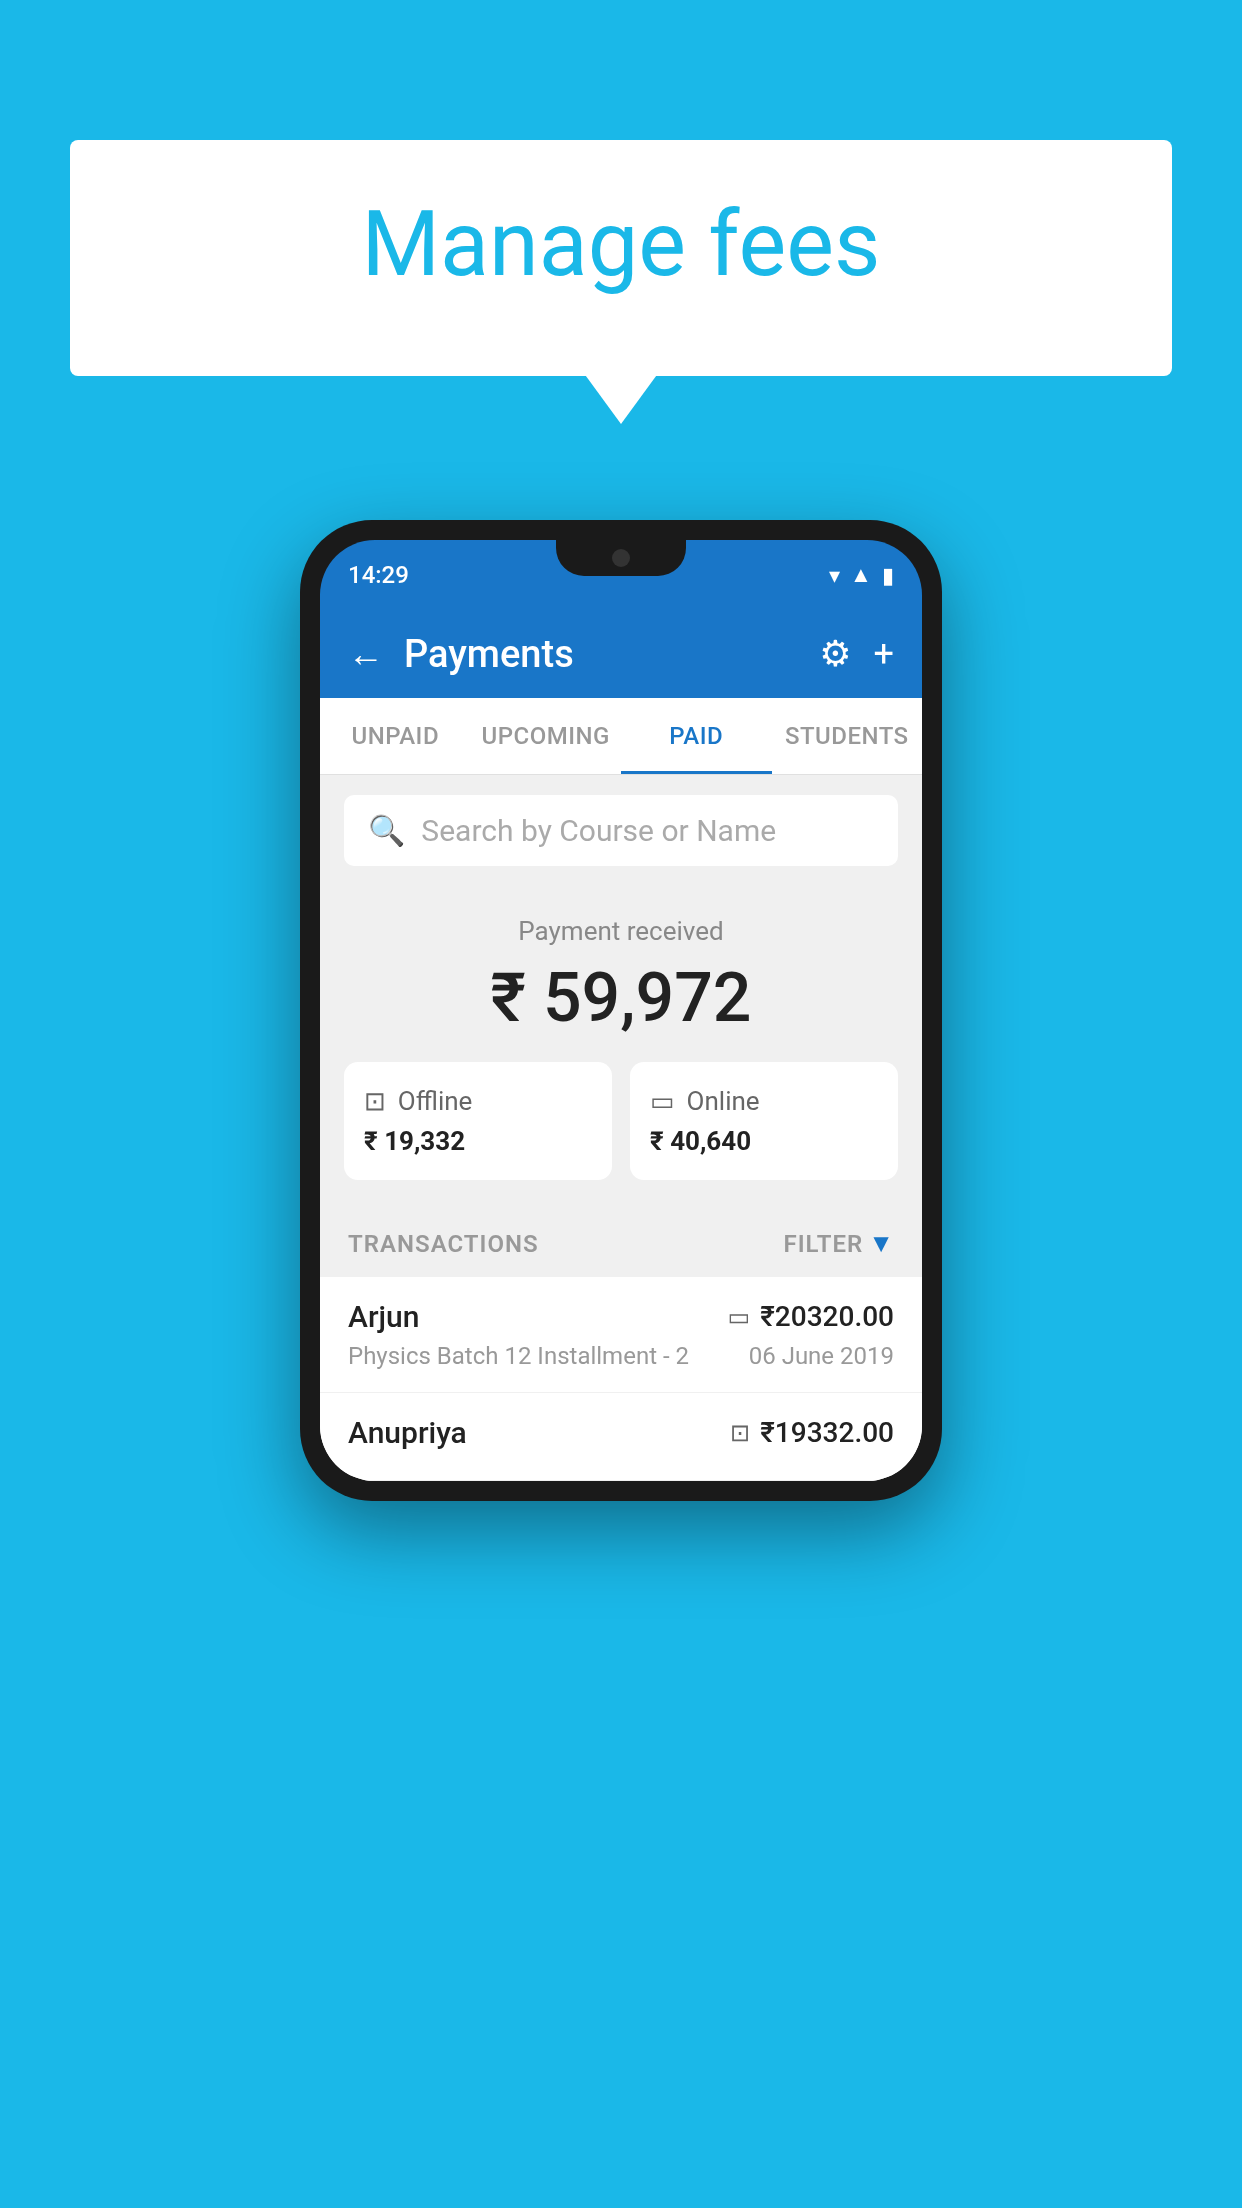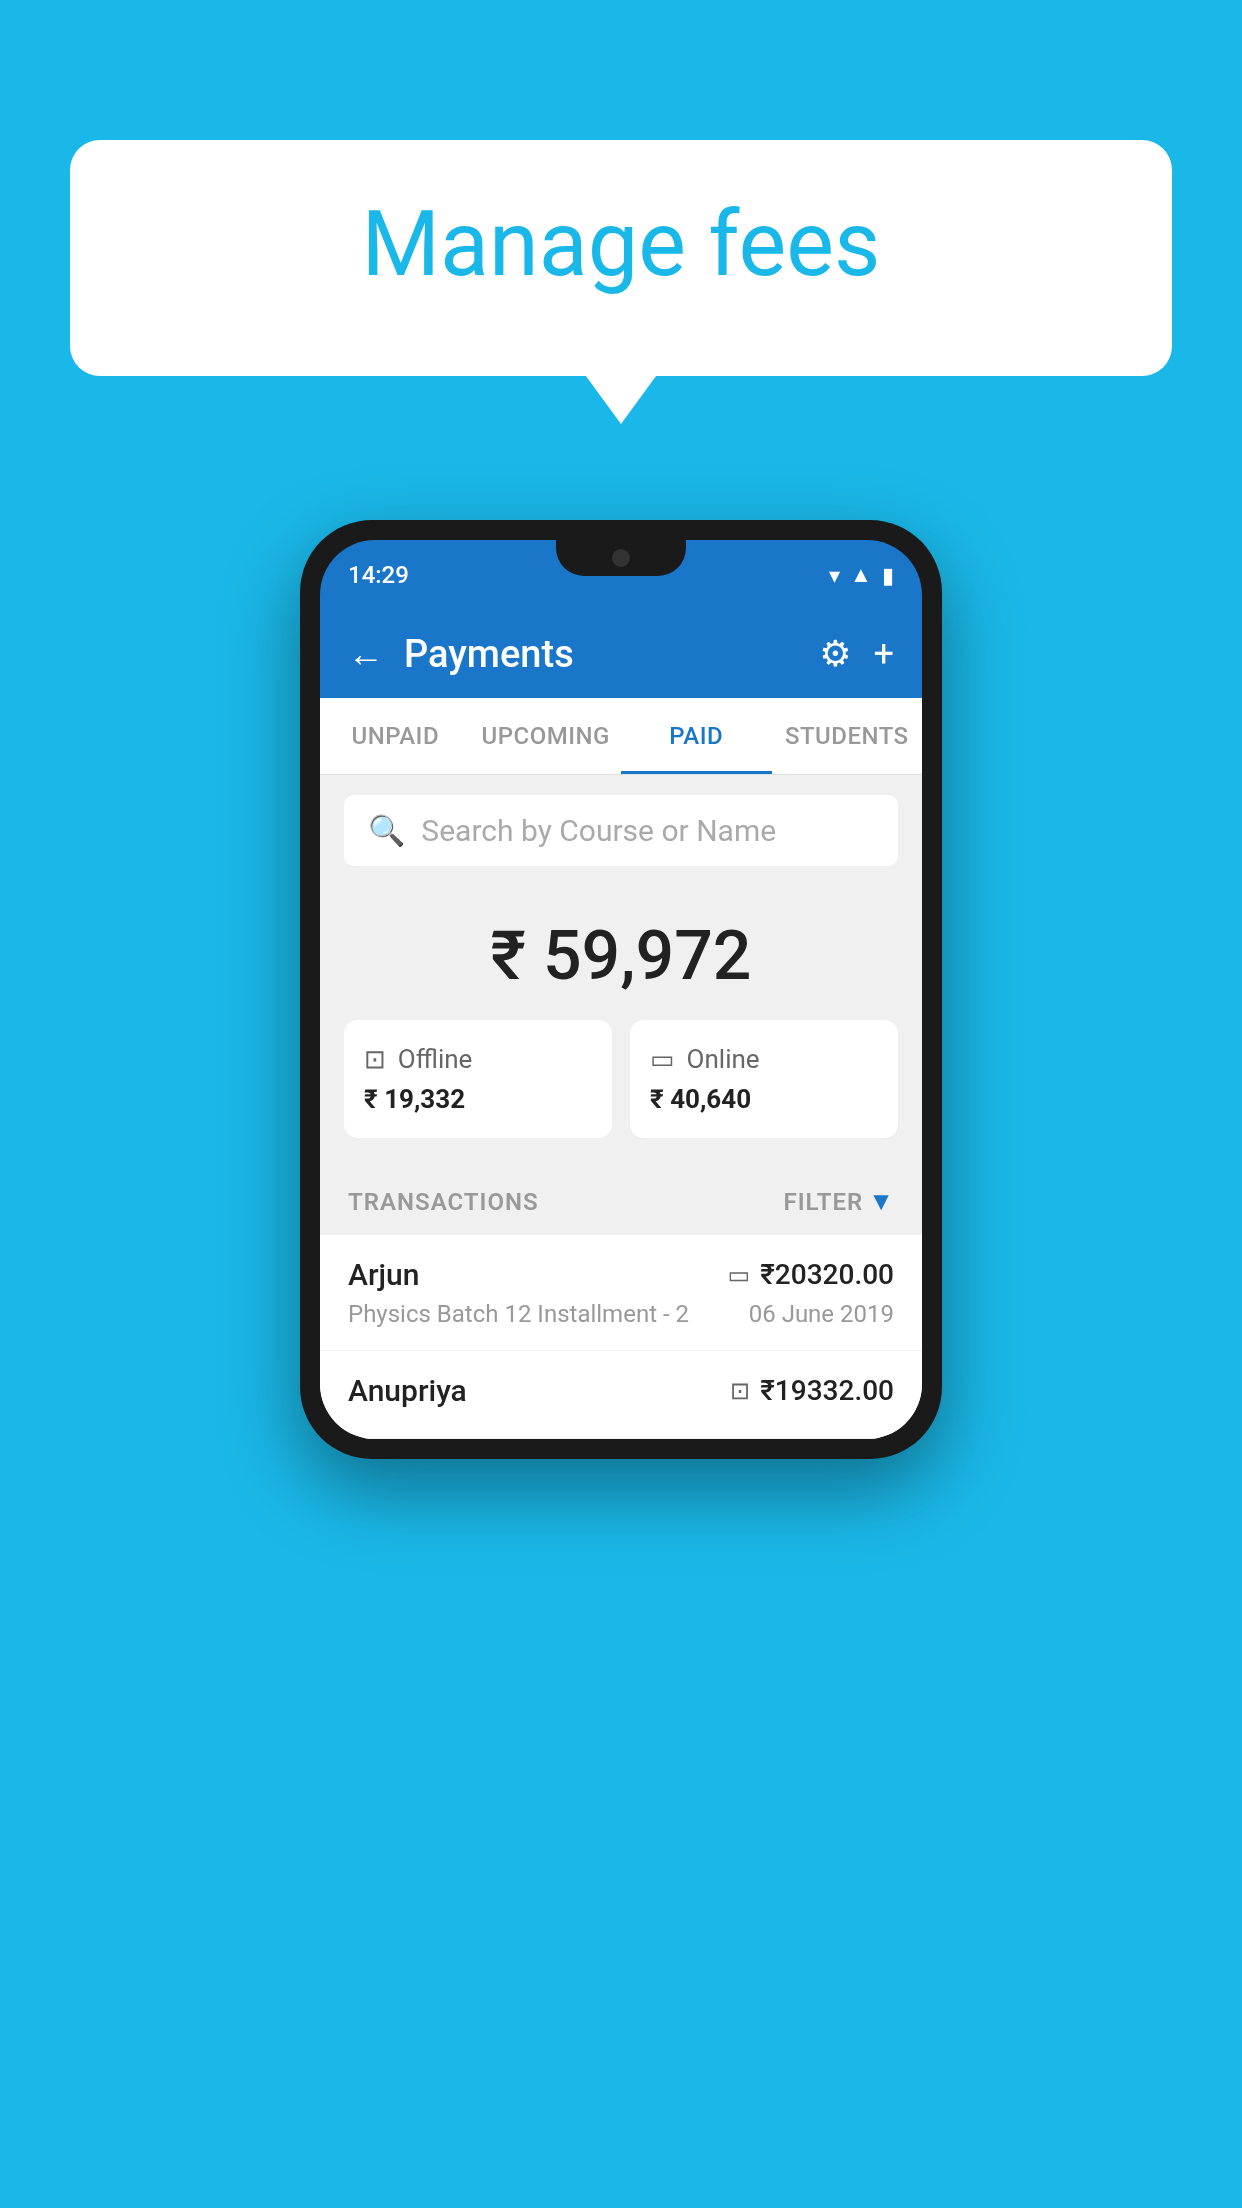--- a/index.html
+++ b/index.html
@@ -16,21 +16,21 @@
     
     .speech-bubble-container {
       position: absolute;
       top: 140px;
       left: 70px;
       right: 70px;
     }
 
     .speech-bubble {
       background: white;
-      border-radius: 30px;
+      border-radius: 8px;
       padding: 55px 84px 60px;
       text-align: center;
       position: relative;
     }
 
     .speech-bubble::after {
       content: '';
       position: absolute;
       bottom: -48px;
       left: 50%;
@@ -414,20 +414,21 @@
       </div>
 
       <div class="search-container">
         <div class="search-bar">
           <span class="search-icon-shape">🔍</span>
           <span class="search-placeholder">Search by Course or Name</span>
         </div>
       </div>
 
       <div class="payment-section">
+        <div class="payment-label">Payment received</div>
         <div class="payment-amount">₹ 59,972</div>
         <div class="payment-cards">
           <div class="payment-card">
             <div class="card-header">
               <span class="card-icon">⊡</span>
               <span class="card-type">Offline</span>
             </div>
             <div class="card-amount">₹ 19,332</div>
           </div>
           <div class="payment-card">

